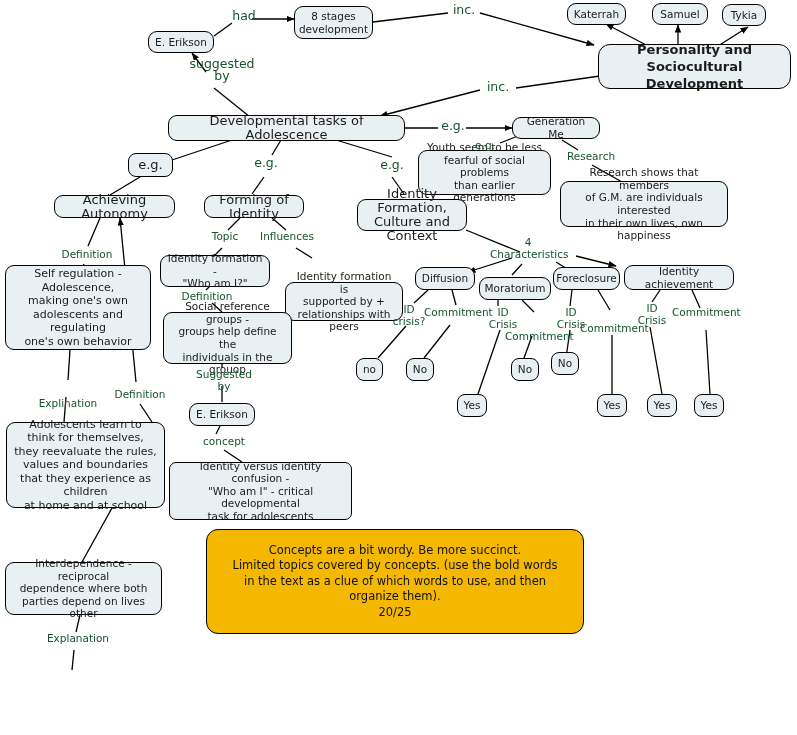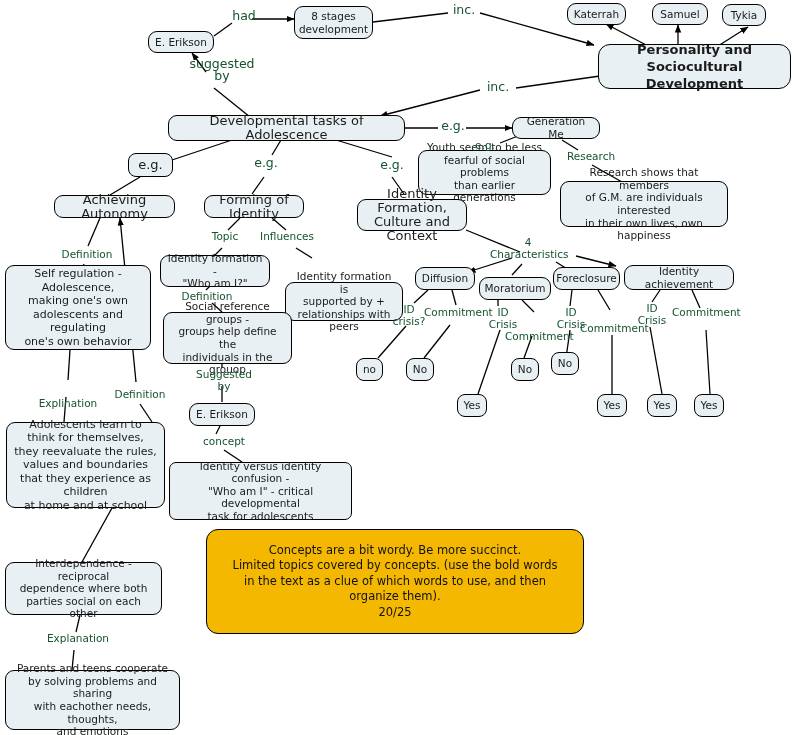--- a/index.html
+++ b/index.html
@@ -225,26 +225,22 @@
 
   <div class="node big" style="left:6px;top:422px;width:159px;height:86px;">Adolescents learn to
 think for themselves,
 they reevaluate the rules,
 values and boundaries
 that they experience as children
 at home and at school</div>
 
   <div class="node" style="left:5px;top:562px;width:157px;height:53px;">Interdependence - reciprocal
 dependence where both
-parties social on each other</div>
-
-  <div class="node" style="left:5px;top:670px;width:175px;height:60px;">Parents and teens cooperate
-by solving problems and sharing
-with eachother needs, thoughts,
-and emotions</div>
+parties depend on lives other</div>
+
 
   <div class="node" style="left:415px;top:267px;width:60px;height:23px;">Diffusion</div>
 
   <div class="node" style="left:479px;top:277px;width:72px;height:23px;">Moratorium</div>
 
   <div class="node" style="left:553px;top:267px;width:67px;height:23px;">Foreclosure</div>
 
   <div class="node" style="left:624px;top:265px;width:110px;height:25px;">Identity achievement</div>
 
   <div class="node yn" style="left:356px;top:358px;width:27px;height:23px;">no</div>

